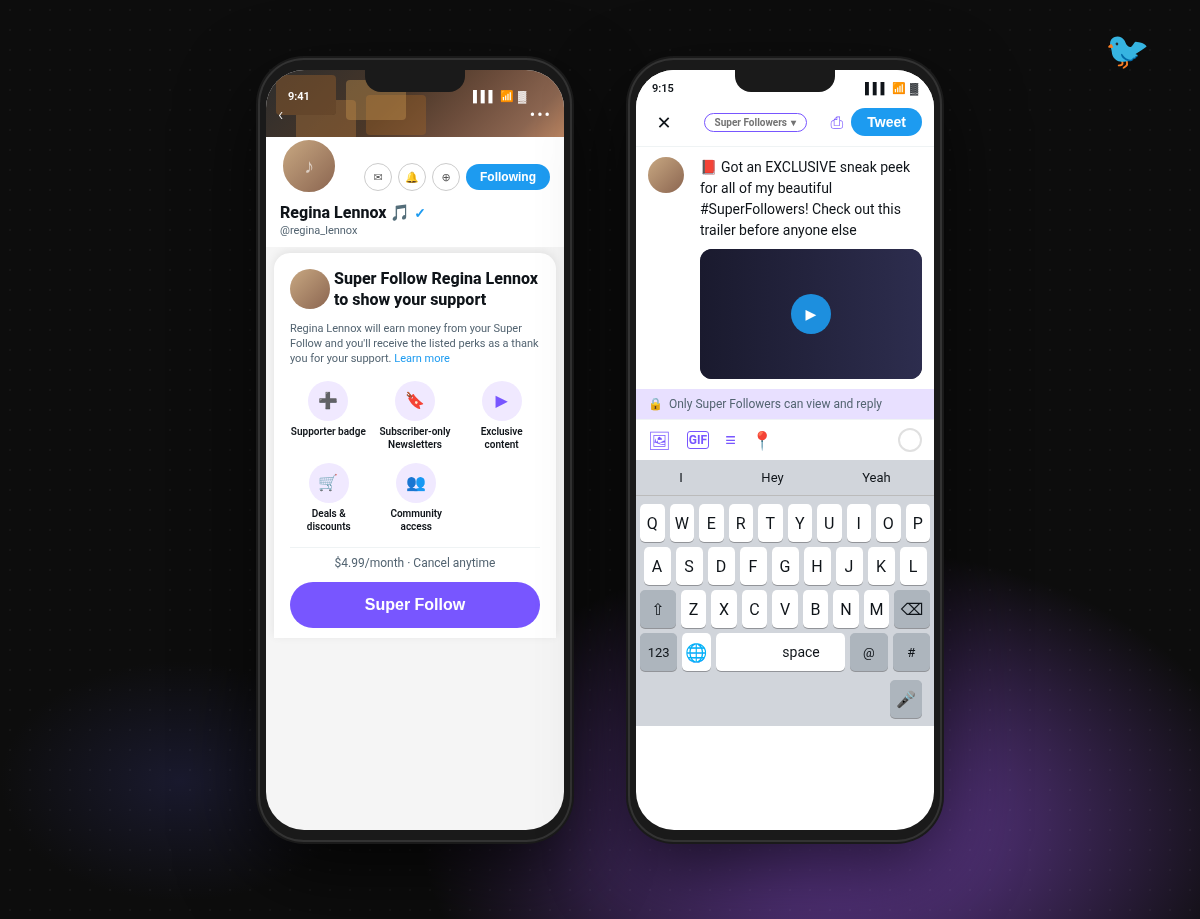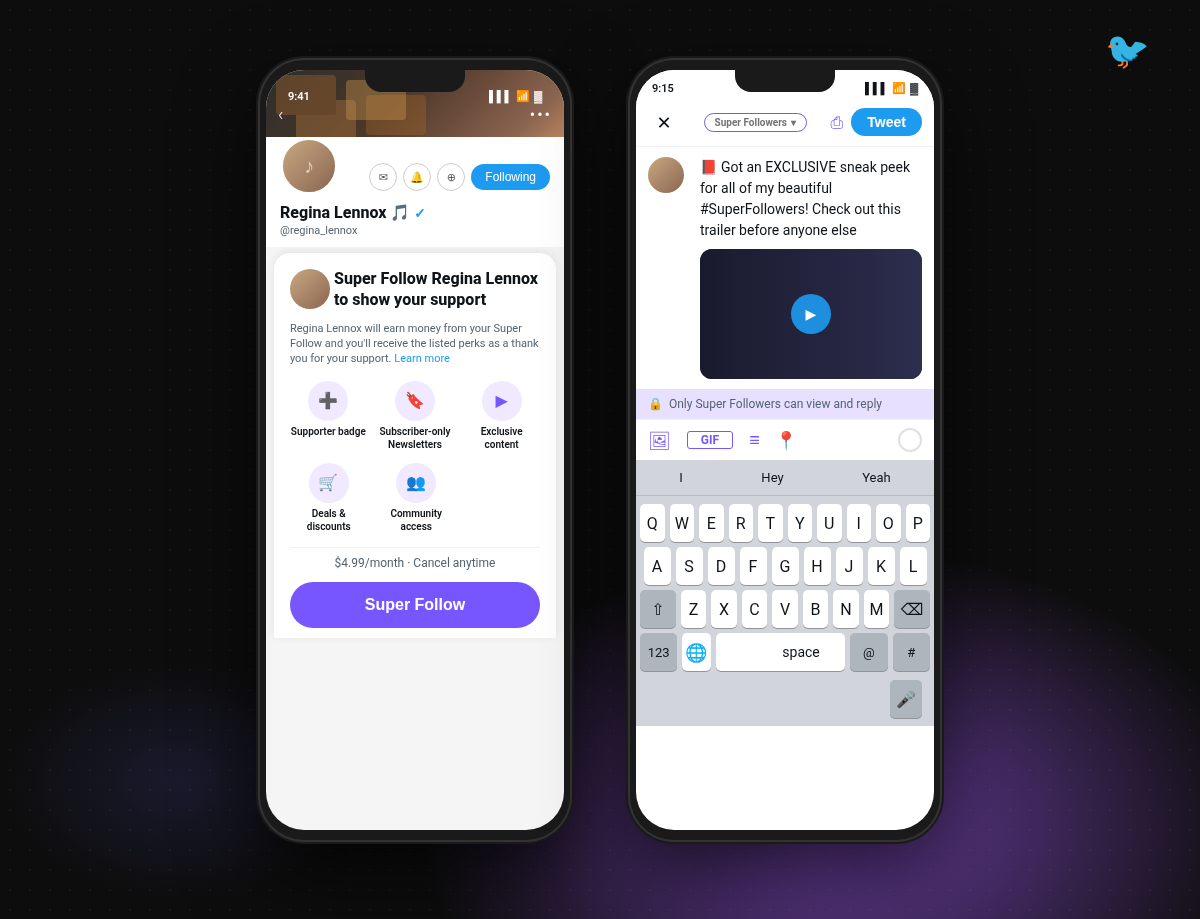--- a/index.html
+++ b/index.html
@@ -94,21 +94,21 @@
       position: relative;
       z-index: 5;
     }
 
     .status-bar.dark {
       background: transparent;
       color: white;
       position: absolute;
       top: 10px;
       left: 6px;
-      right: 6px;
+      right: 22px;
       z-index: 20;
     }
 
     .status-icons {
       display: flex;
       align-items: center;
       gap: 4px;
     }
 
     
@@ -214,21 +214,21 @@
       cursor: pointer;
     }
 
     .following-btn {
       background: #1d9bf0;
       color: white;
       border: none;
       border-radius: 20px;
       padding: 6px 14px;
       font-size: 12px;
-      font-weight: 400;
+      font-weight: 700;
       cursor: pointer;
     }
 
     .profile-name {
       font-size: 16px;
       font-weight: 800;
       color: #0f1419;
     }
 
     .profile-handle {
@@ -687,21 +687,21 @@
         </div>
       </div>
 
       <div class="super-followers-bar">
         <span class="lock-icon-small">🔒</span>
         <span>Only Super Followers can view and reply</span>
       </div>
 
       <div class="toolbar">
         <span class="toolbar-icon">🖼</span>
-        <span class="toolbar-icon" style="font-size:12px;font-weight:700;border:1.5px solid #7856ff;border-radius:3px;padding:1px 13px;">GIF</span>
+        <span class="toolbar-icon" style="font-size:12px;font-weight:700;border:1.5px solid #7856ff;border-radius:3px;padding:1px 1px;">GIF</span>
         <span class="toolbar-icon">≡</span>
         <span class="toolbar-icon">📍</span>
         <div class="circle-progress"></div>
       </div>
 
       <div class="suggestions-row">
         <span class="suggestion">I</span>
         <span class="suggestion">Hey</span>
         <span class="suggestion">Yeah</span>
       </div>

